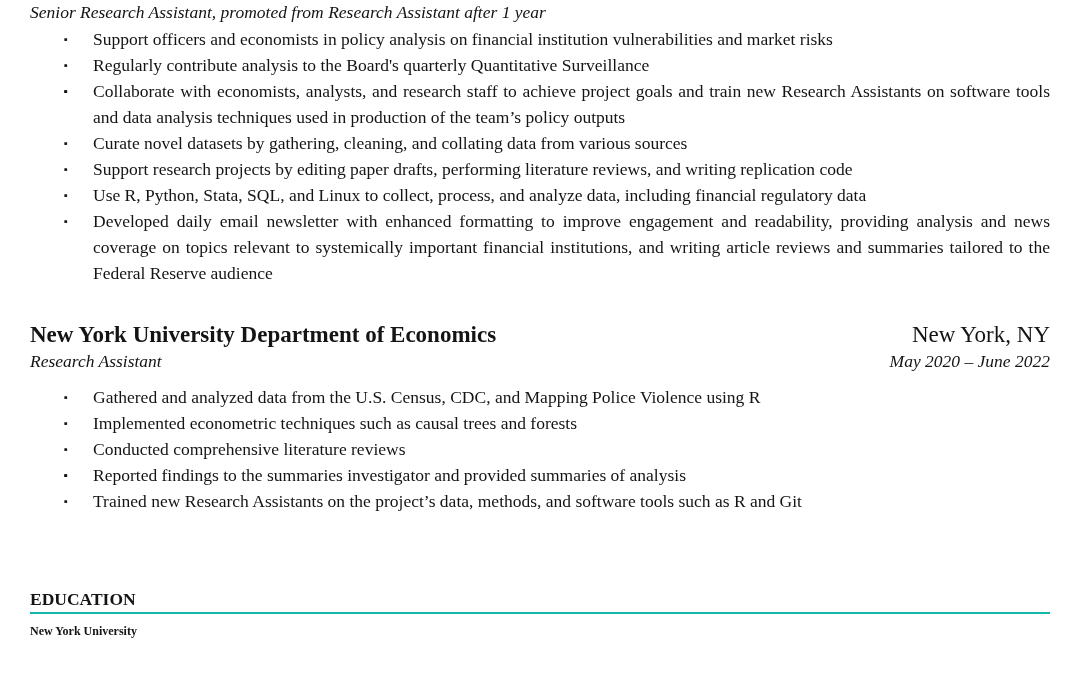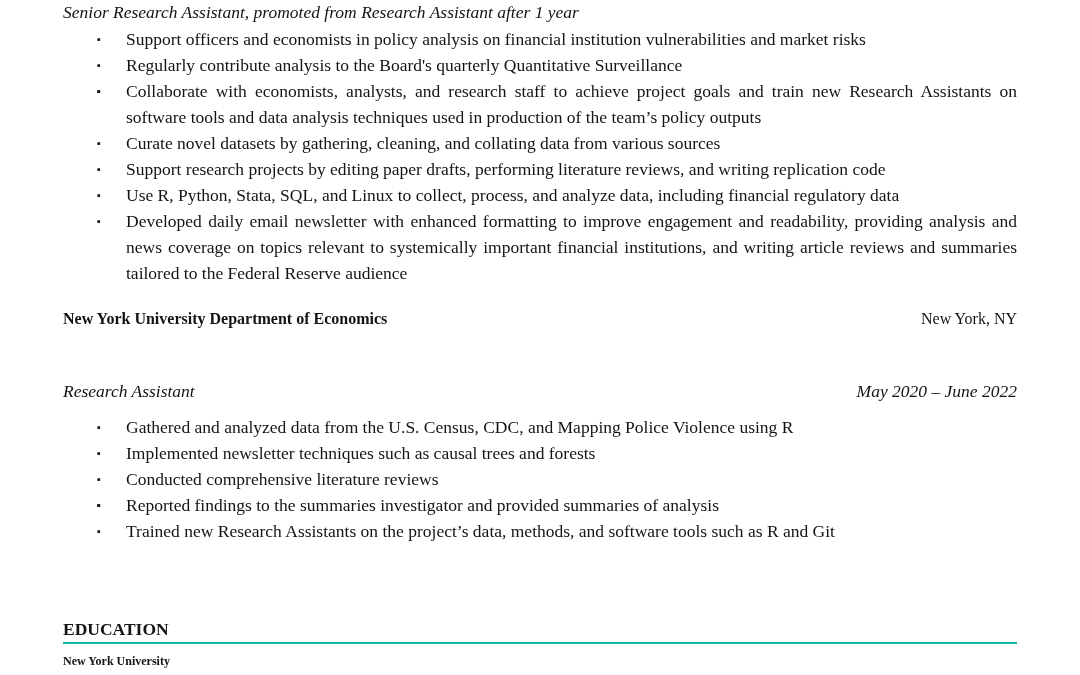--- a/index.html
+++ b/index.html
@@ -5,21 +5,21 @@
   * { margin: 0; padding: 0; box-sizing: border-box; }
   html, body {
     width: 1080px; height: 675px;
     background: #ffffff;
     overflow: hidden;
     font-family: "Liberation Serif", "DejaVu Serif", serif;
     color: #141414;
   }
   .page {
     width: 1080px; height: 675px;
-    padding: 0 63px;
+    padding: 0 30px;
     overflow: hidden;
     background: #ffffff;
   }
   .role-subtitle {
     font-style: italic;
     font-size: 17.5px;
     line-height: 24px;
   }
   ul.bullets {
     list-style: none;
@@ -37,34 +37,33 @@
     left: 34px;
     top: 0;
     font-size: 11px;
     line-height: 26px;
     color: #141414;
   }
   .org-row {
     display: flex;
     justify-content: space-between;
     align-items: baseline;
-    margin-top: 20px;
+    margin-top: 36px;
     line-height: 26px;
-    font-size: 16px;
+    font-size: 23px;
   }
   .org-name { font-weight: bold; }
   .org-location { font-weight: normal; }
   .title-row {
     display: flex;
     justify-content: space-between;
     align-items: center;
     line-height: 26px;
     font-size: 17.5px;
     font-style: italic;
-    margin-top: 46px;
   }
   ul.bullets.second { margin-top: 10px; }
   .education-heading {
     margin-top: 74px;
     font-weight: bold;
     font-size: 17.5px;
     line-height: 22px;
     padding-bottom: 2px;
     border-bottom: 2px solid #14b8a6;
   }
@@ -125,21 +124,21 @@
     <span class="date-range">May 2020 – June 2022</span>
   </div>
 
   <ul class="bullets second">
     <li>
       <span class="marker">▪</span>
       <span class="btext">Gathered and analyzed data from the U.S. Census, CDC, and Mapping Police Violence using R</span>
     </li>
     <li>
       <span class="marker">▪</span>
-      <span class="btext">Implemented newsletter techniques such as causal trees and forests</span>
+      <span class="btext">Implemented econometric techniques such as causal trees and forests</span>
     </li>
     <li>
       <span class="marker">▪</span>
       <span class="btext">Conducted comprehensive literature reviews</span>
     </li>
     <li>
       <span class="marker">▪</span>
     </li>
     <li>
       <span class="marker">▪</span>

